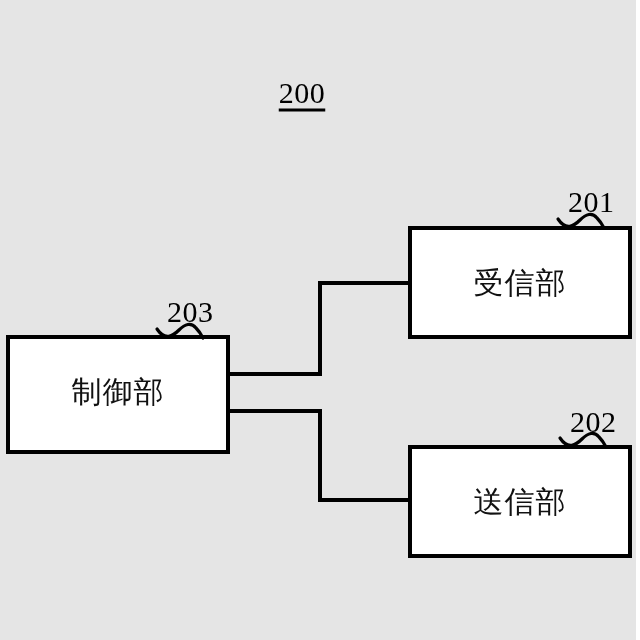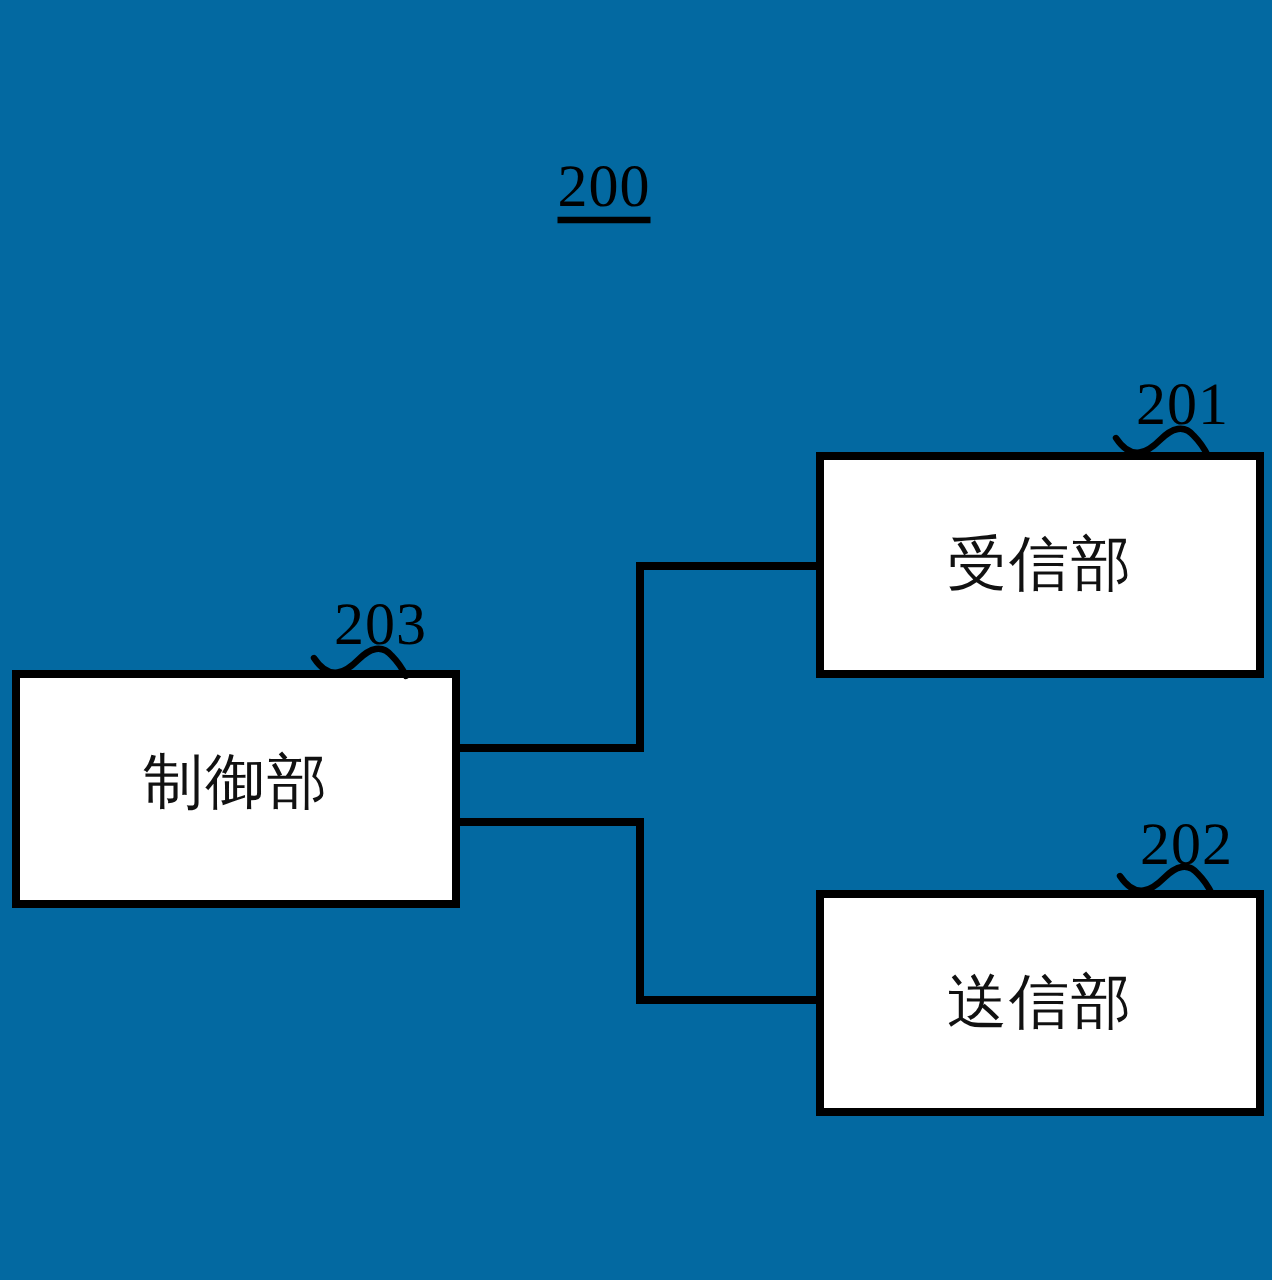--- a/index.html
+++ b/index.html
@@ -11,21 +11,21 @@
     width: 640px;
     height: 640px;
     font-family: "Liberation Sans", sans-serif;
     -webkit-font-smoothing: antialiased;
   }
   #diagram-root {
     position: relative;
     width: 636px;
     height: 640px;
     overflow: hidden;
-    background: #0369a1;
+    background: #e5e5e5;
   }
   #diagram-svg {
     position: absolute;
     left: 0;
     top: 0;
     width: 640px;
     height: 640px;
     display: block;
   }
   .box-rect {

